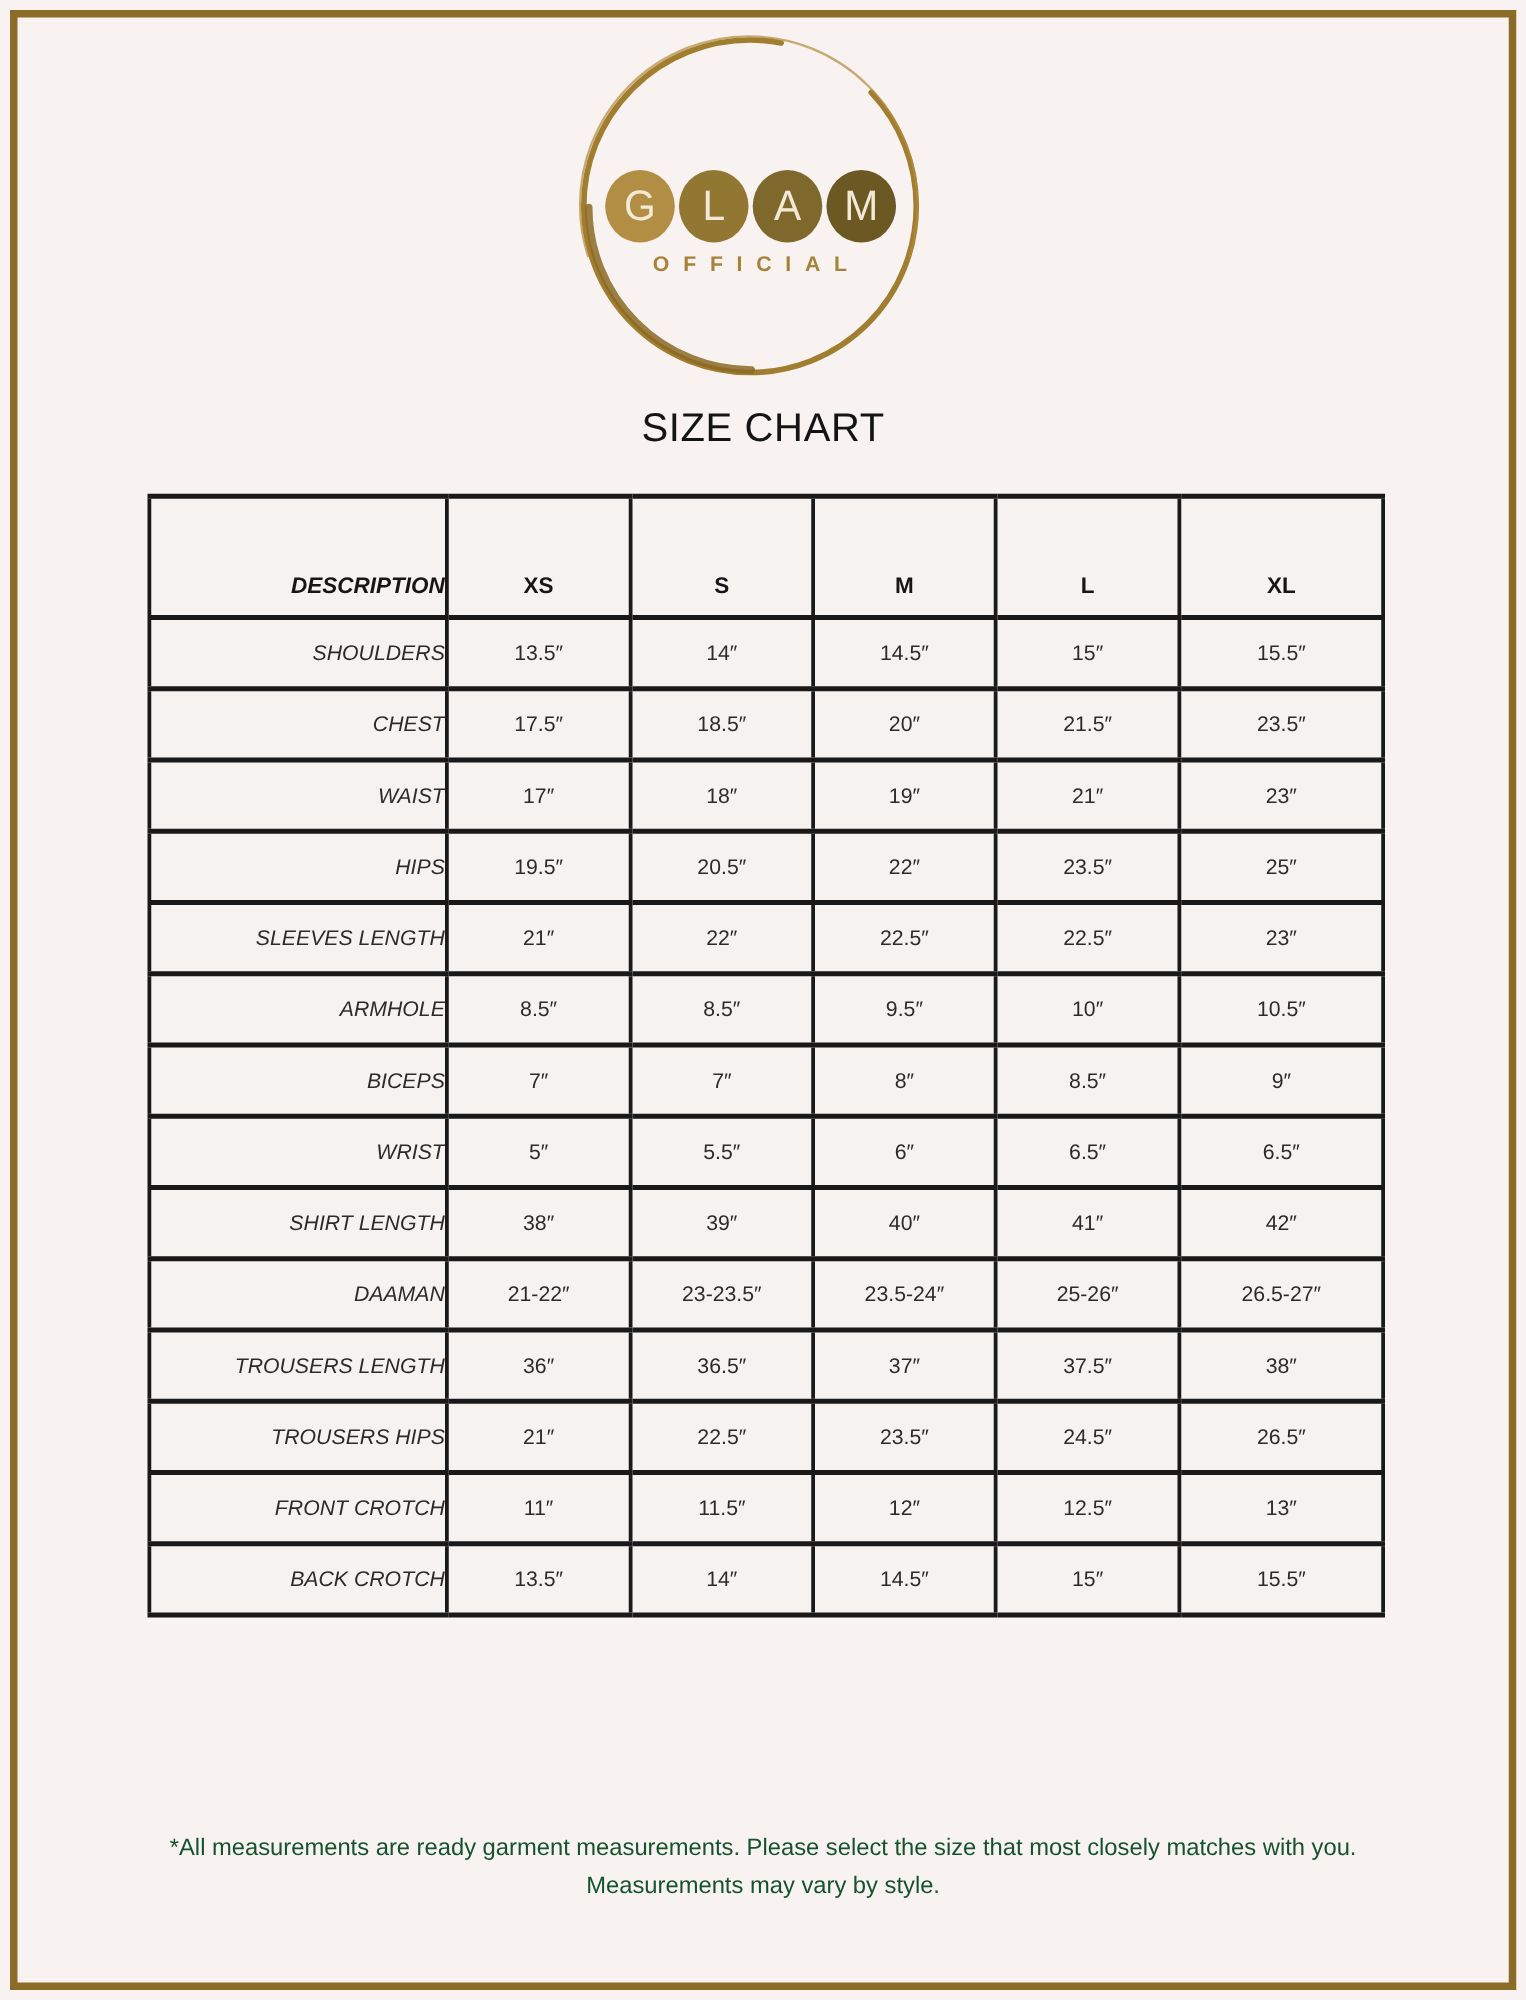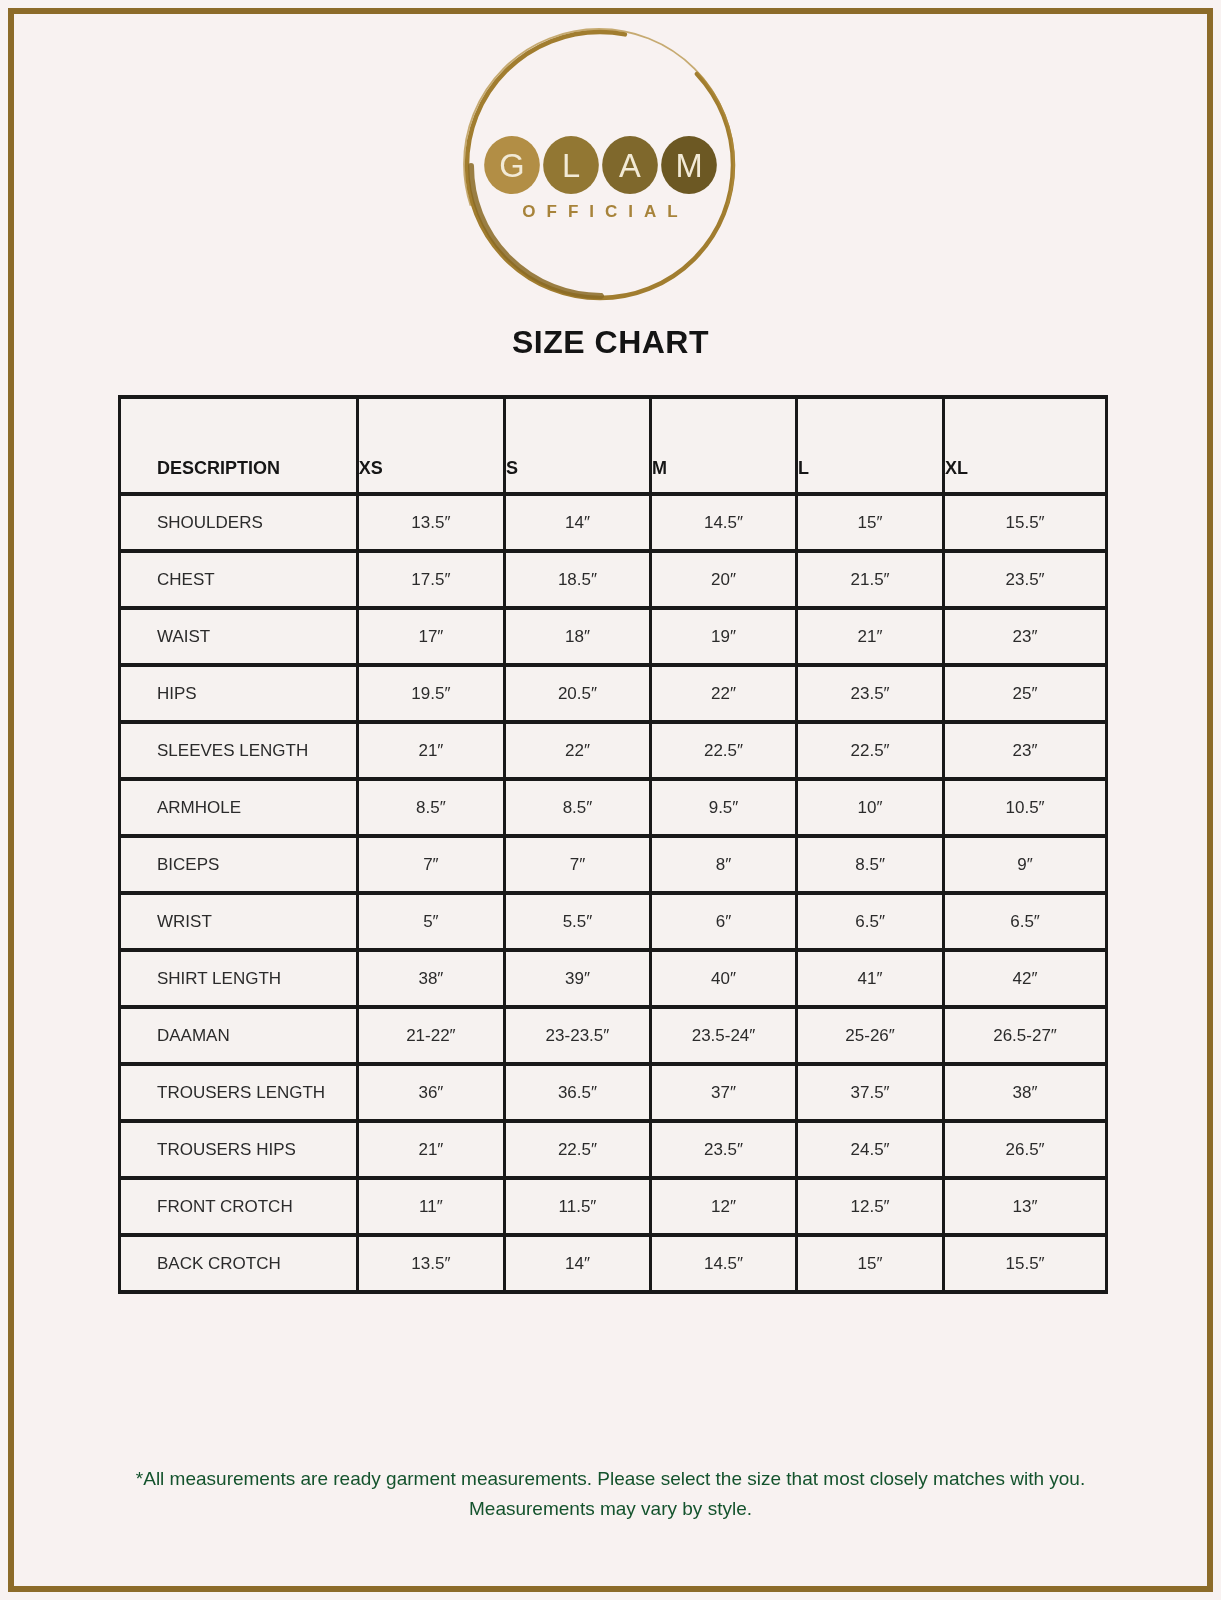--- a/index.html
+++ b/index.html
@@ -70,21 +70,21 @@
   }
 
   
   .title {
     position: absolute;
     top: 324px;
     left: 0;
     width: 100%;
     text-align: center;
     font-size: 32px;
-    font-weight: 700;
+    font-weight: 400;
     letter-spacing: 0.5px;
     color: #141414;
   }
 
   
   table.size-chart {
     position: absolute;
     left: 118px;
     top: 395px;
     width: 990px;
@@ -101,30 +101,31 @@
     overflow: hidden;
     white-space: nowrap;
   }
   table.size-chart thead th {
     height: 97px;
     vertical-align: bottom;
     padding-bottom: 13px;
     font-size: 18px;
     font-weight: 700;
     color: #161616;
-    text-align: left;
+    text-align: center;
   }
   table.size-chart tbody td {
     height: 57px;
     text-align: center;
     vertical-align: middle;
   }
   table.size-chart .desc {
-    text-align: left;
+    text-align: right;
     padding-left: 36px;
+    font-style: italic;
   }
 
   
   .footnote {
     position: absolute;
     top: 1464px;
     left: 60px;
     right: 60px;
     text-align: center;
     font-size: 19px;

